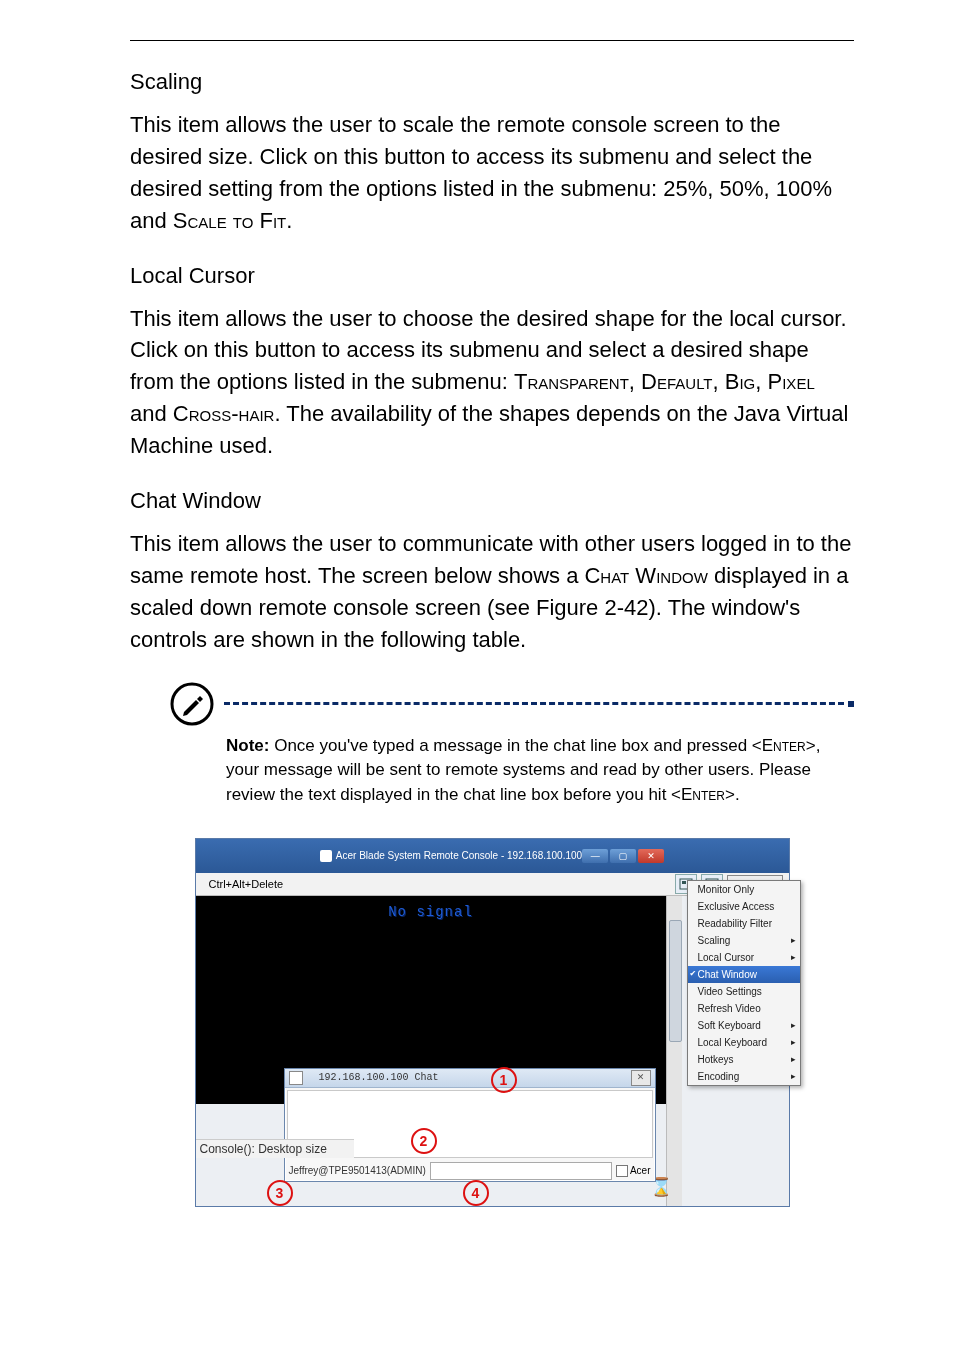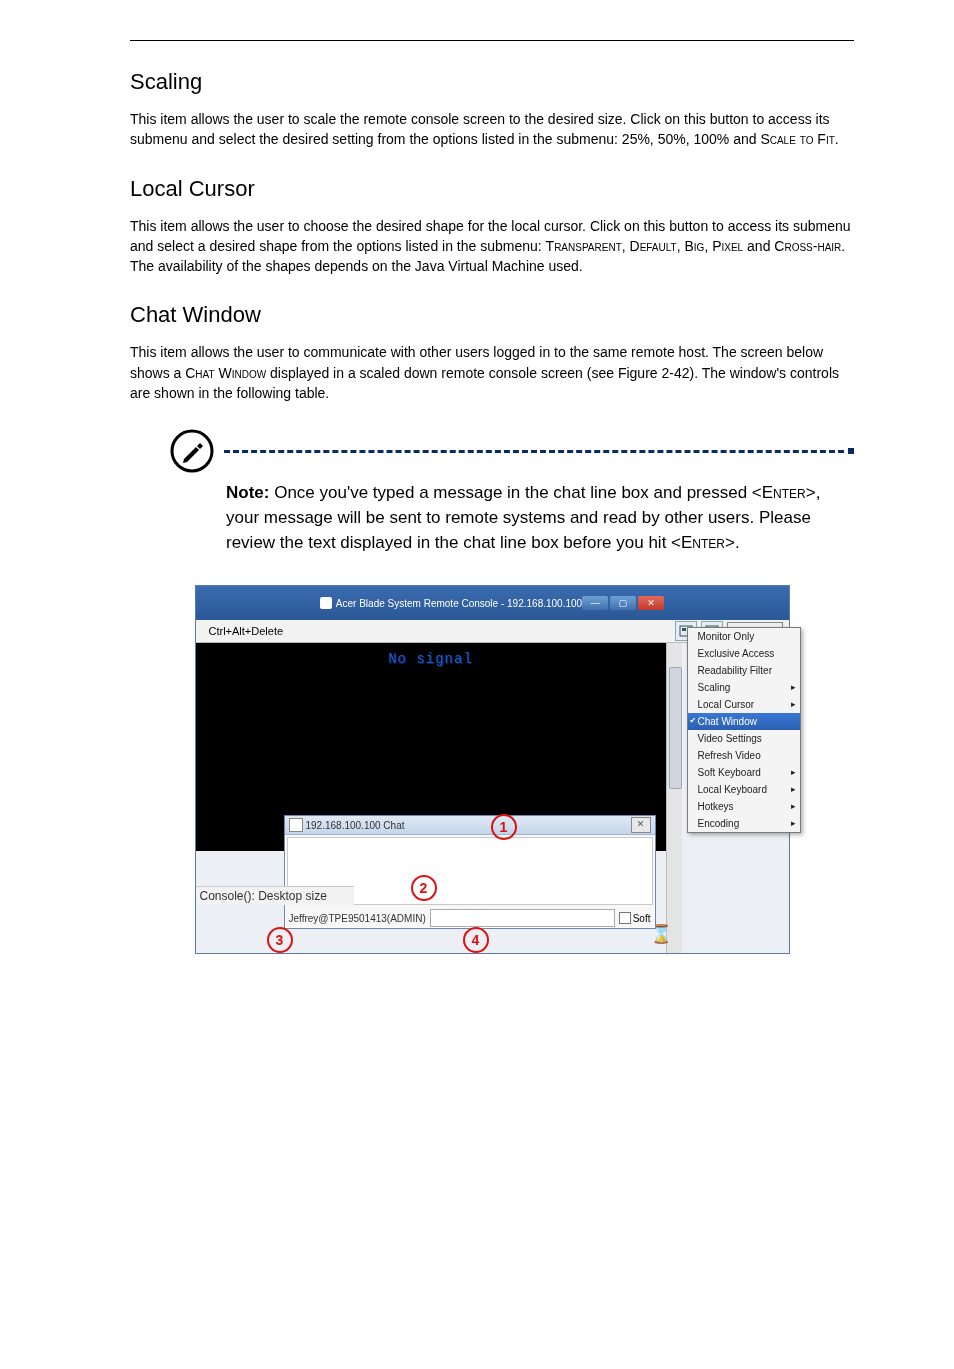--- a/index.html
+++ b/index.html
@@ -27,21 +27,21 @@
     border: none;
     border-top: 1.5px solid #000;
     margin: 0 0 28px 0;
   }
   h2.section {
     font-size: 22px;
     font-weight: 400;
     margin: 26px 0 14px 0;
   }
   p.body {
-    font-size: 14px;
+    font-size: 22px;
     line-height: 1.45;
     margin: 0 0 14px 0;
   }
   .smallcaps {
     font-variant: small-caps;
   }
 
   
   .note-block {
     margin: 26px 0 20px 40px;
@@ -172,21 +172,21 @@
 
   
   .chat-win {
     position:absolute; left:88px; top:172px; width:370px; height:112px;
     background:#f7f7f7; border:1px solid #6b87ad; box-shadow:0 0 0 1px #fff inset;
   }
   .chat-title {
     height:18px; background:linear-gradient(#dfe9f5,#c5d6ea); border-bottom:1px solid #9fb4cd;
     display:flex; align-items:center; justify-content:space-between; font-size:10px; color:#333; padding:0 4px;
   }
-  .chat-title .ct-left { display:flex; align-items:center; gap:3px;}
+  .chat-title .ct-left { display:flex; align-items:center; gap:16px;font-family:Liberation Mono, monospace;}
   .chat-title .ct-ico {width:12px;height:12px;background:#fff;border:1px solid #888;}
   .chat-close { width:18px; height:14px; background:#e8e8e8; border:1px solid #888; font-size:9px; text-align:center; line-height:12px; color:#555;}
   .chat-body { height:66px; background:#fff; margin:2px; border:1px solid #c9c9c9;}
   .chat-input-row {
     display:flex; align-items:center; font-size:10px; padding:2px 4px; gap:4px;
   }
   .chat-user { color:#333; }
   .chat-input {
     flex:1; height:16px; border:1px solid #aaa; background:#fff;
   }
@@ -291,21 +291,21 @@
               <span>192.168.100.100 Chat</span>
             </span>
             <span class="chat-close">✕</span>
           </div>
           <div class="chat-body"></div>
           <div class="chat-input-row">
             <span class="chat-user">Jeffrey@TPE9501413(ADMIN)</span>
             <span class="chat-input"></span>
             <span class="chat-beep">
               <span class="cb"></span>
-              <span>Soft</span>
+              <span>Acer</span>
             </span>
           </div>
         </div>
 
         <div class="status-bar">
           <span>Console(): Desktop size</span>
         </div>
       </div>
     </div>
 

